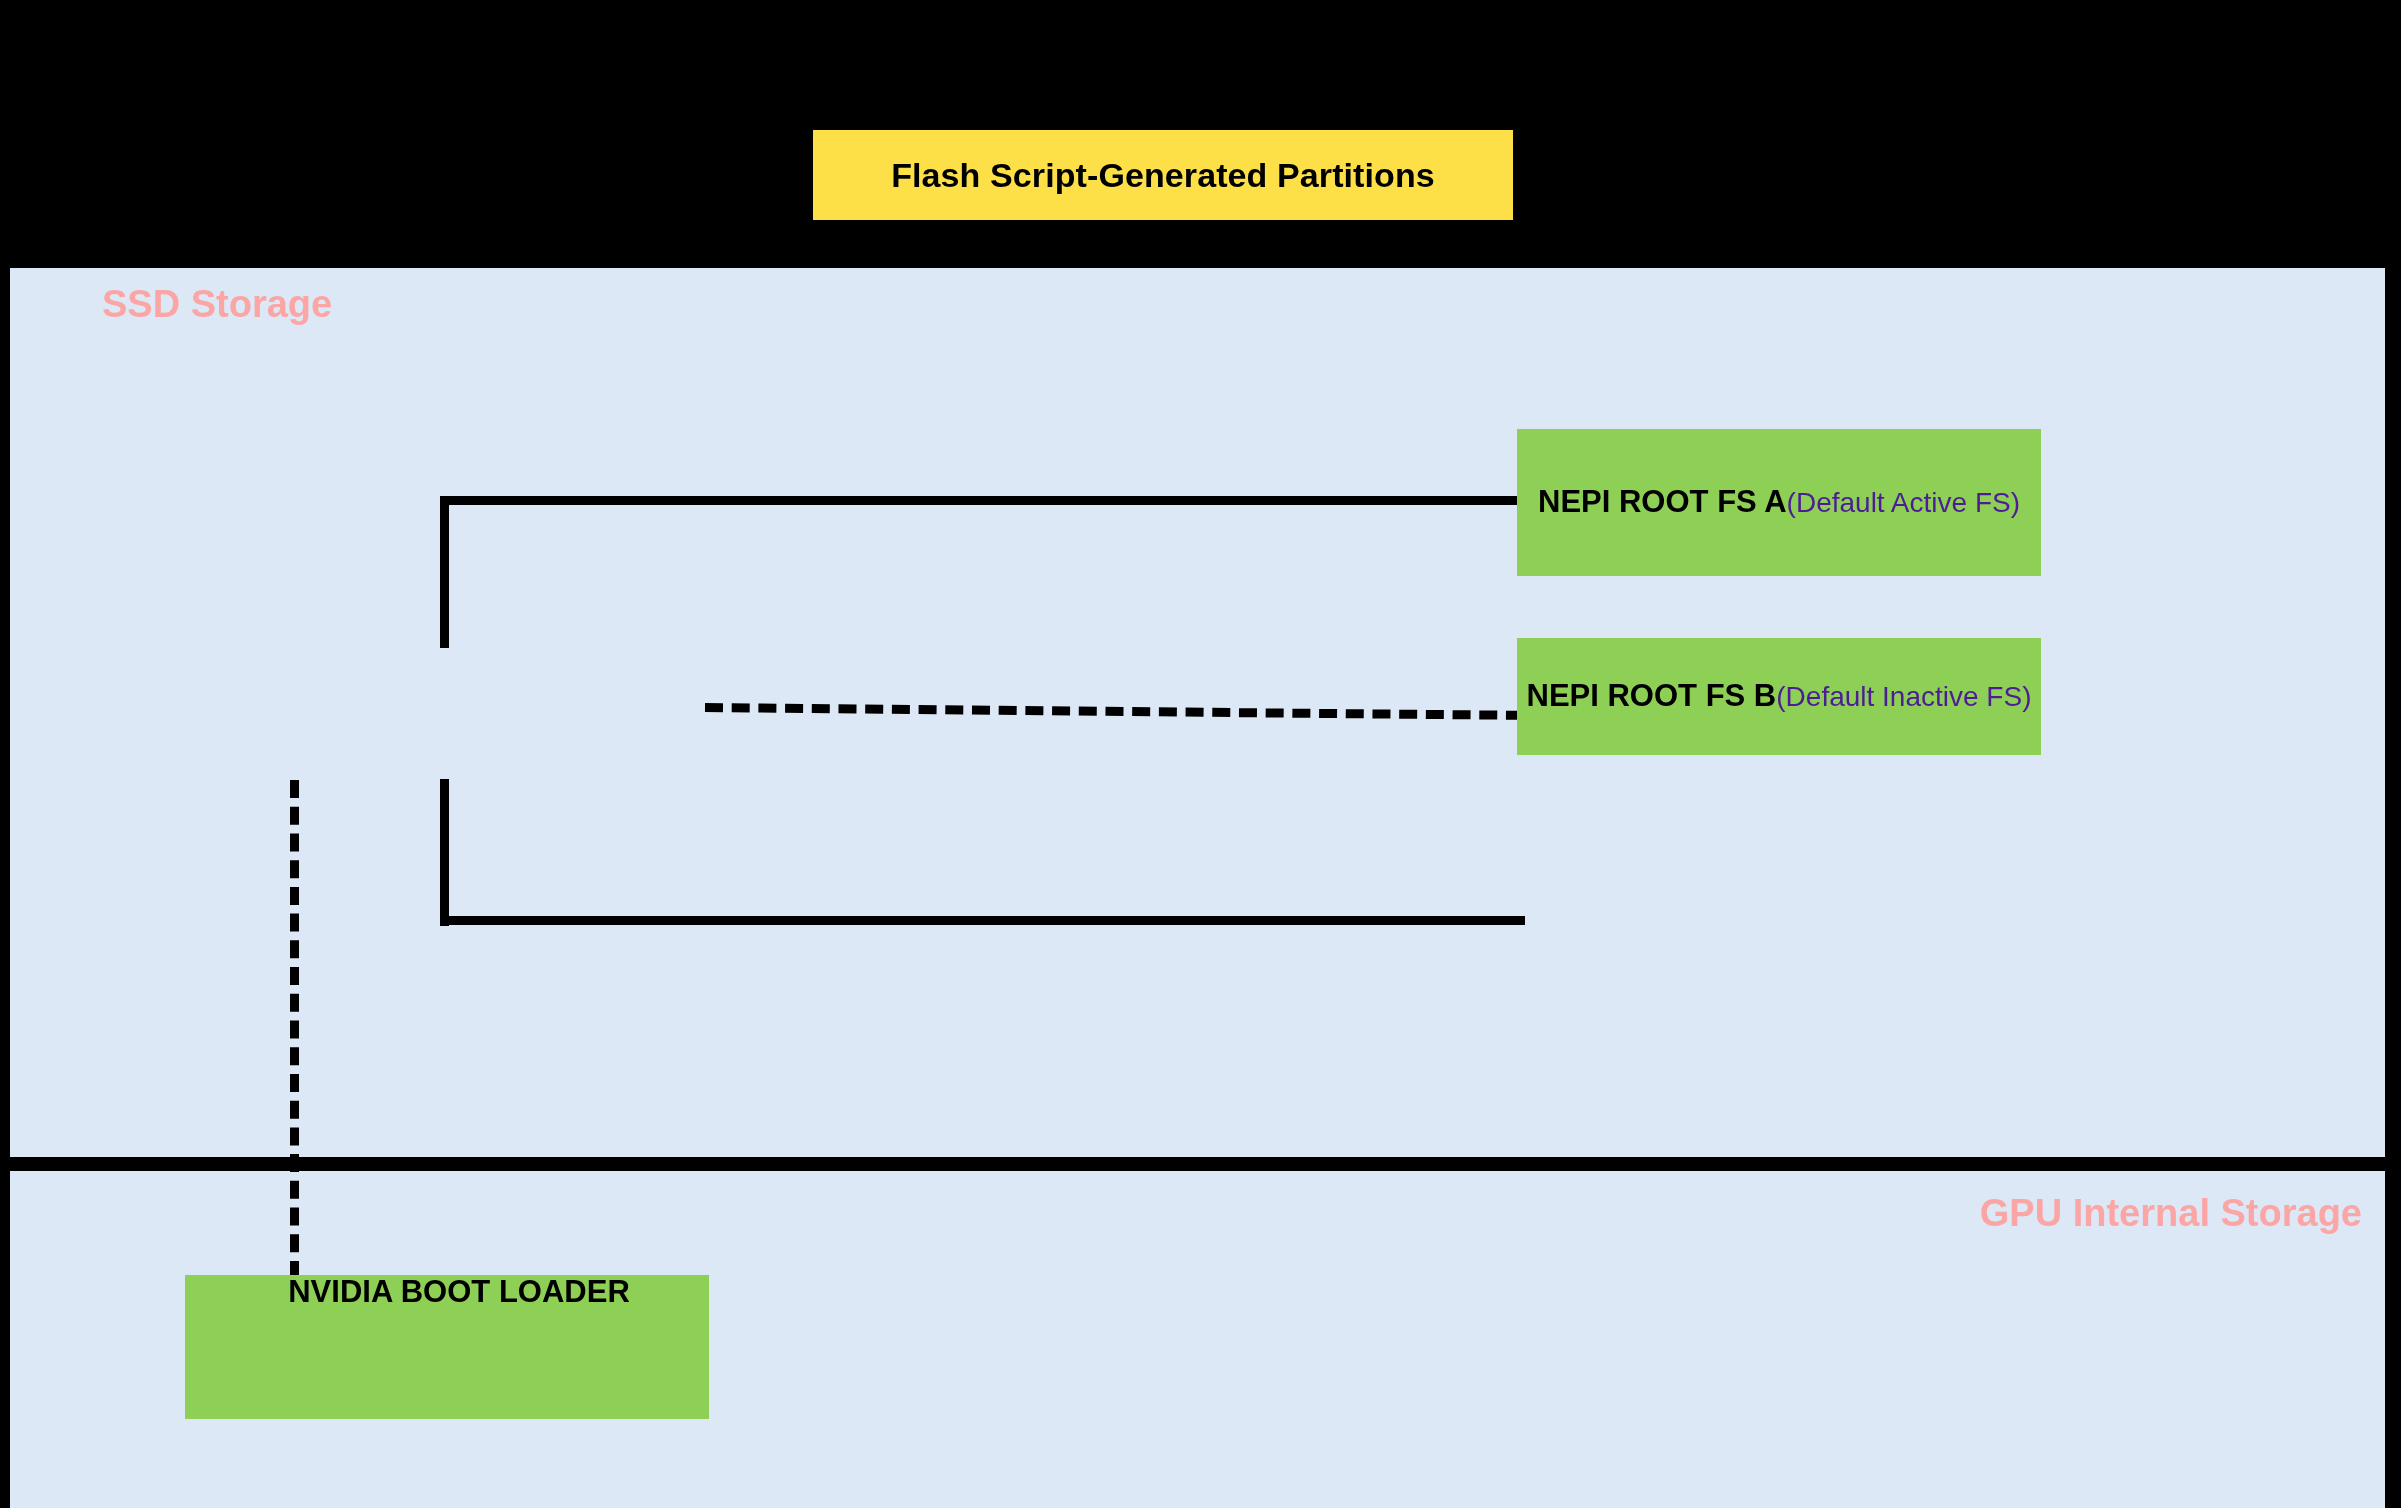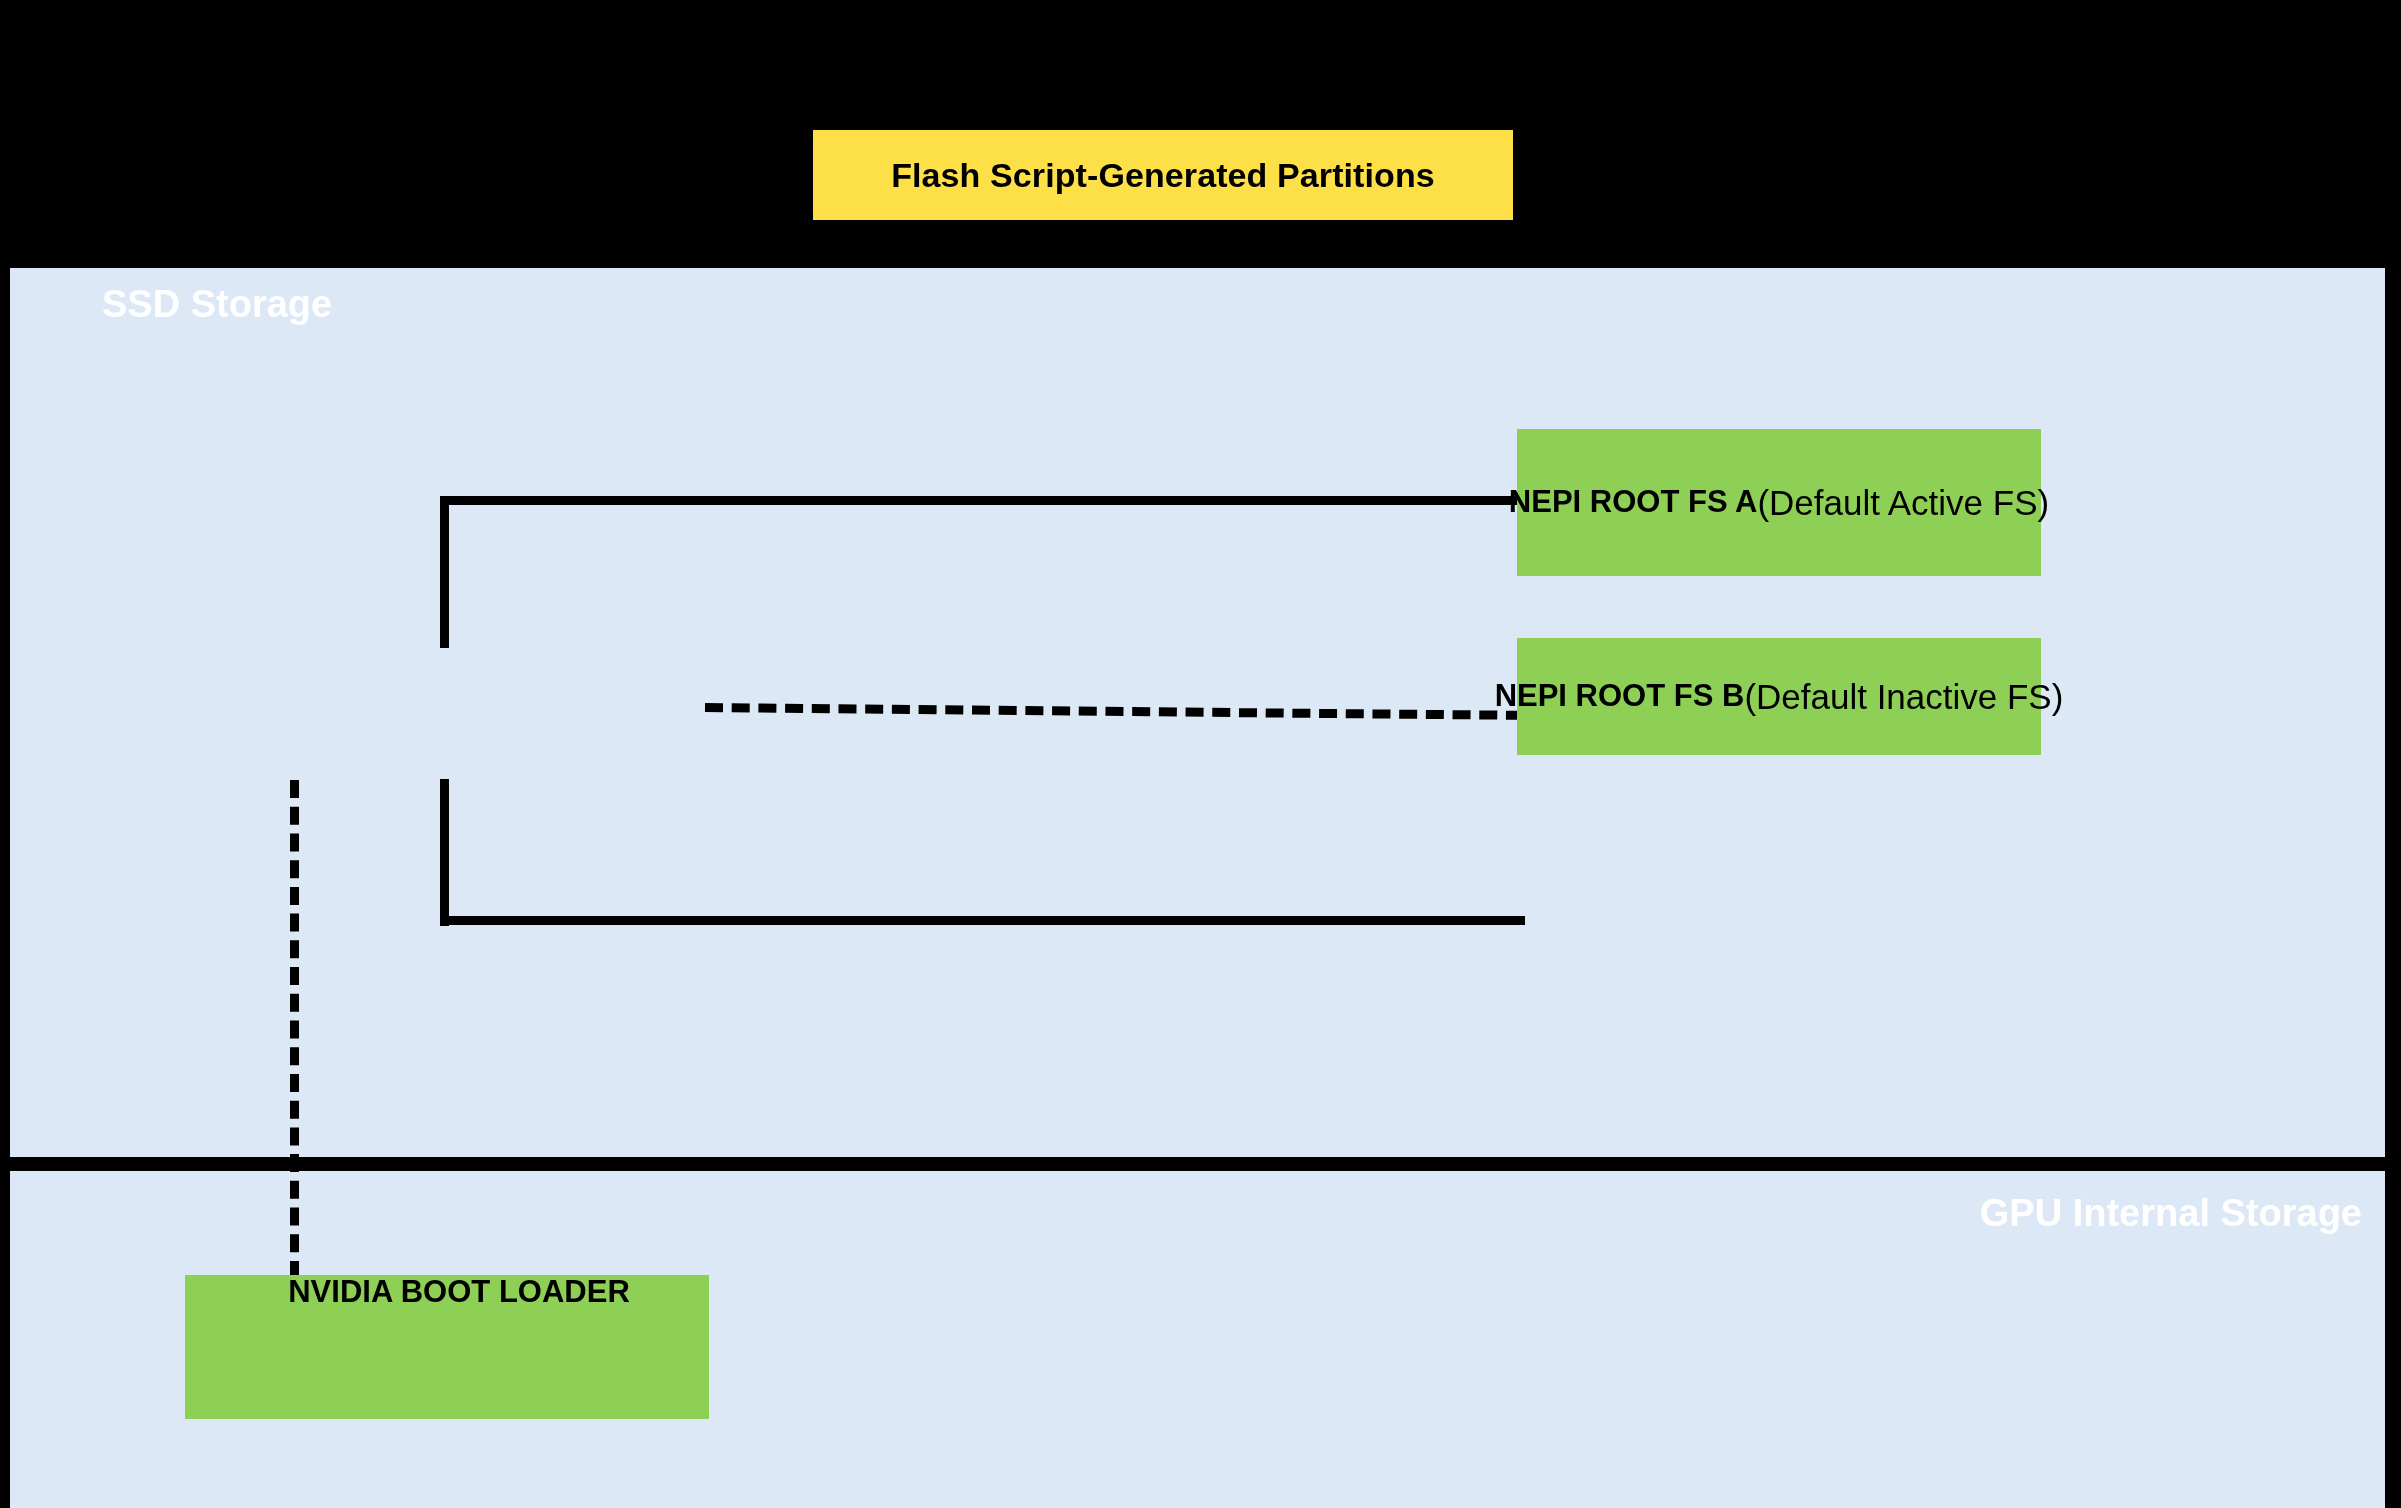--- a/index.html
+++ b/index.html
@@ -66,21 +66,21 @@
     height: 338px;
     border: 7.2px solid #000000;
     border-top-width: 0;
     border-bottom-width: 0;
   }
 
   .panel-title {
     position: absolute;
     font-size: 38px;
     font-weight: bold;
-    color: #ffffff;
+    color: #fca5a5;
     white-space: nowrap;
   }
   .panel-title-ssd { left: 102px; top: 283px; }
   .panel-title-gpu { right: 39px; top: 1192px; }
 
   
   .line {
     position: absolute;
     background: #000000;
   }
@@ -107,23 +107,23 @@
     text-align: center;
     line-height: 1.12;
   }
   .node .line1 {
     font-size: 31px;
     font-weight: bold;
     color: #000000;
     white-space: nowrap;
   }
   .node .line2 {
-    font-size: 35px;
+    font-size: 28px;
     font-weight: normal;
-    color: #000000;
+    color: #4c1d95;
     white-space: nowrap;
   }
 
   .node-init        { left: 185px;  top: 639px;  width: 524px;  height: 146px; }
   .node-root-a      { left: 1517px; top: 429px;  width: 524px;  height: 147px; }
   .node-root-b      { left: 1517px; top: 638px; width: 524px;  height: 117px; }
   .node-user        { left: 1517px; top: 849px; width: 524px;  height: 147px; }
   .node-bootloader  { left: 185px;  top: 1275px; width: 524px;  height: 144px;
                       align-items: flex-start; justify-content: center; }
   .node-bootloader .line1 { padding-left: 24px; font-size: 31px; }

